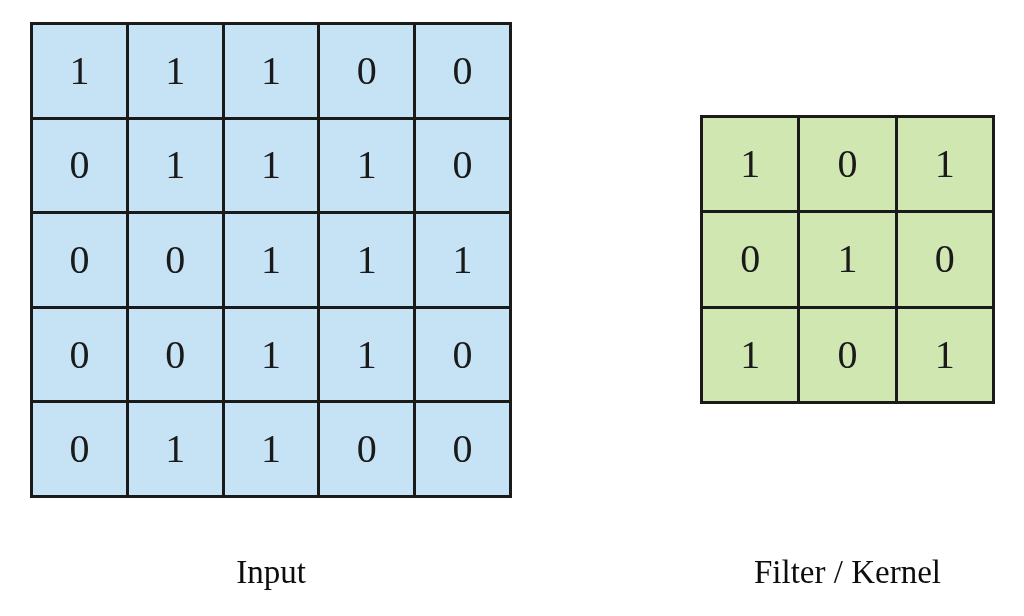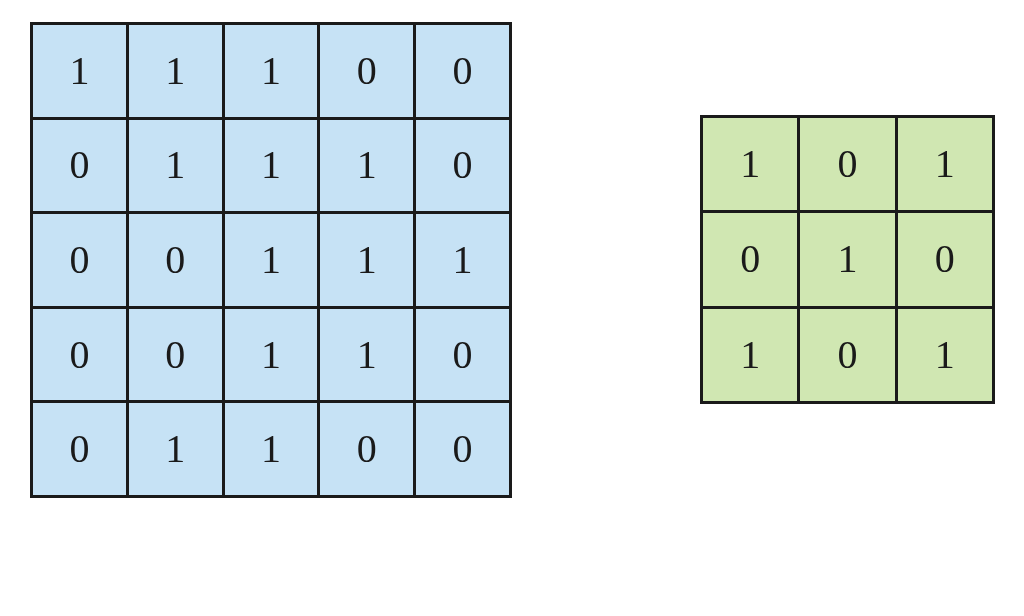--- a/index.html
+++ b/index.html
@@ -129,15 +129,17 @@
       <div class="cell">0</div>
       <div class="cell">1</div>
       <div class="cell">0</div>
       <div class="cell">1</div>
       <div class="cell">0</div>
       <div class="cell">1</div>
       <div class="cell">0</div>
       <div class="cell">1</div>
     </div>
 
+  <div class="caption input-caption">Input</div>
 
+  <div class="caption filter-caption">Filter / Kernel</div>
 
 </div>
 
 </body></html>

